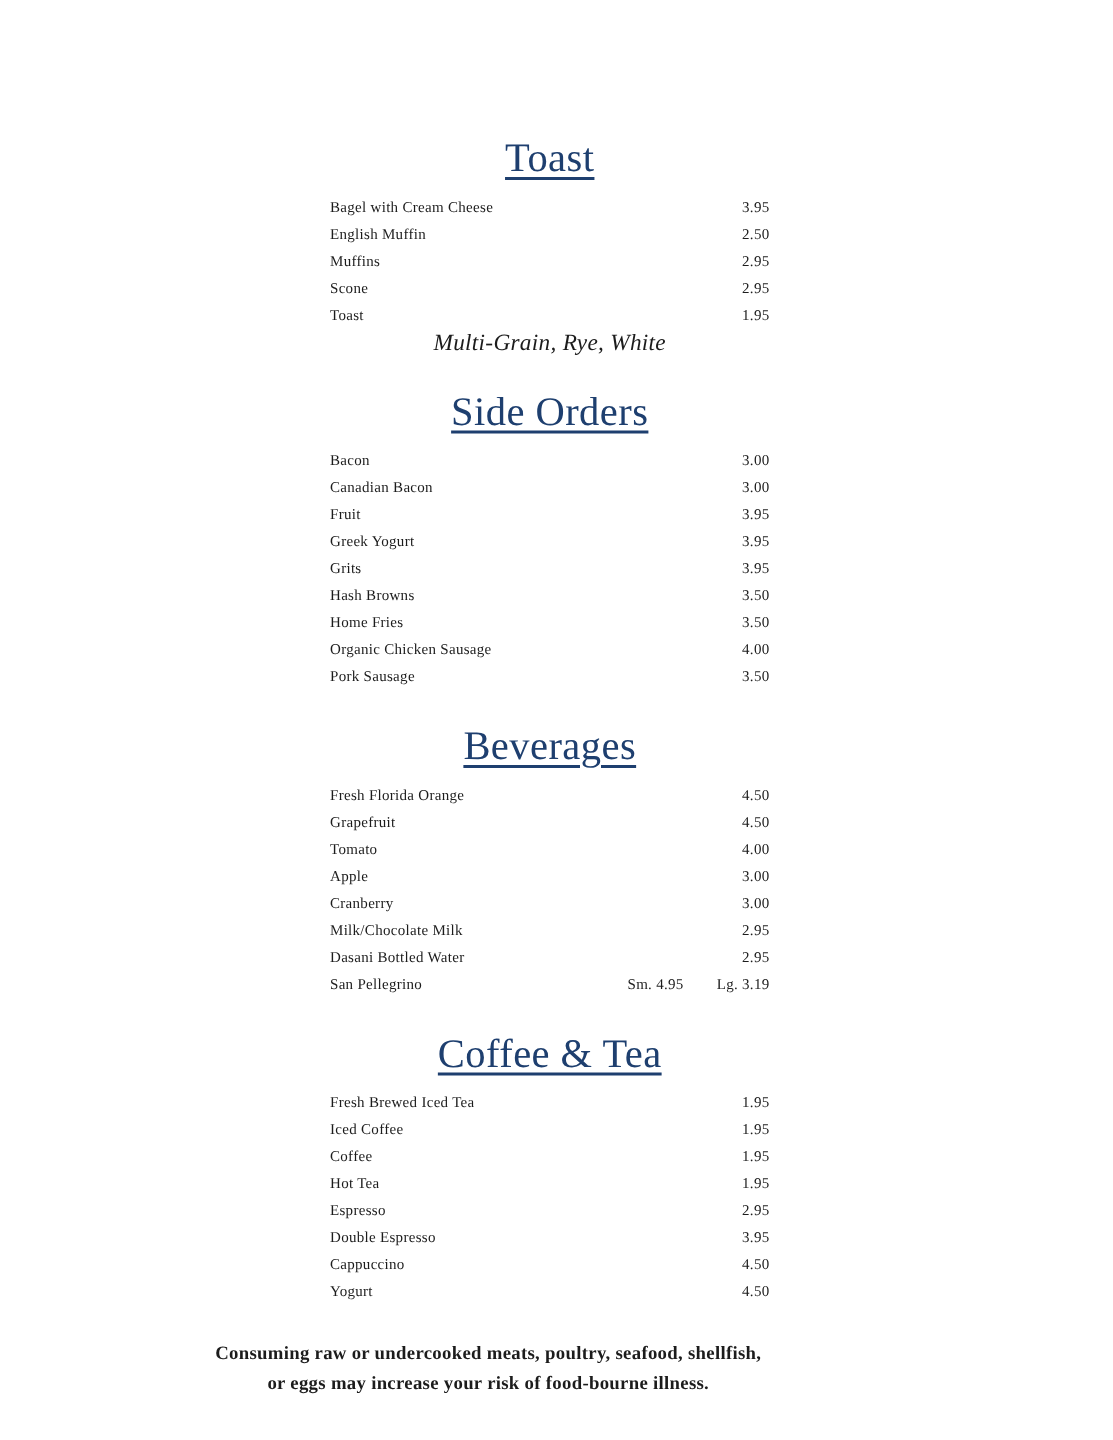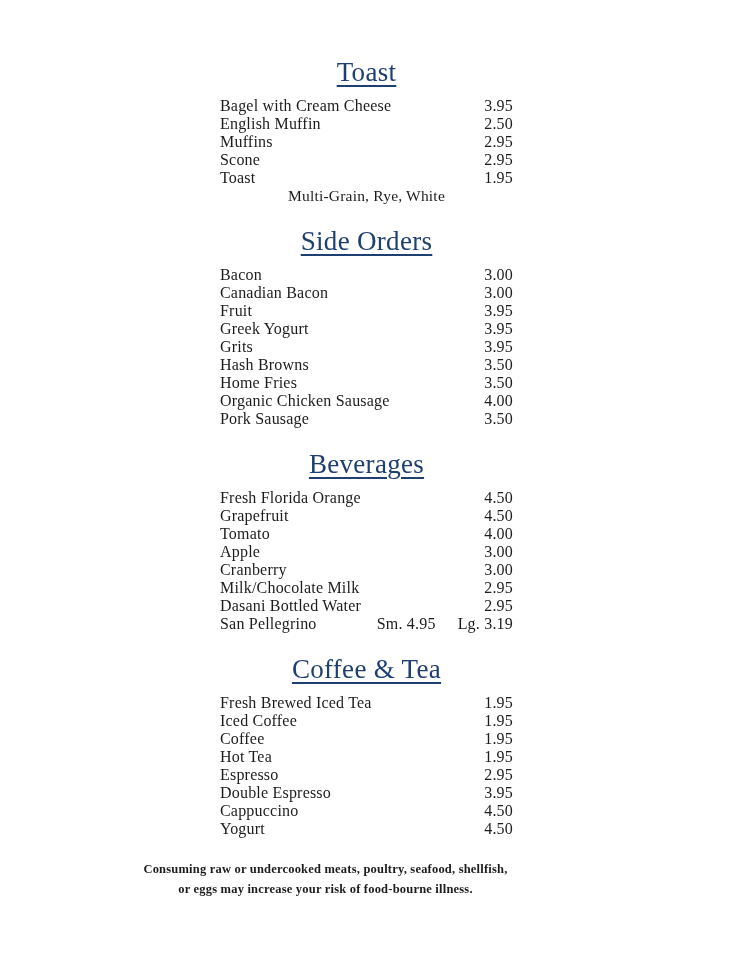--- a/index.html
+++ b/index.html
@@ -14,47 +14,48 @@
   body {
     width: 742px; height: 960px;
     background: var(--page-bg);
     font-family: "Liberation Serif", "DejaVu Serif", serif;
     color: var(--text-color);
     overflow: hidden;
   }
   .menu-column {
     width: 293px;
     margin-left: 220px;
-    padding-top: 57px;
+    padding-top: 90px;
   }
   .menu-section { margin: 0 0 21px 0; }
   .menu-section[data-name="menu-section-coffee-tea"] { margin-top: 12px; }
   .section-title {
     font-size: 27px;
     line-height: 31px;
     font-weight: normal;
     text-align: center;
     margin: 0 0 9px 0;
     color: var(--heading-color);
     text-decoration: underline;
     text-decoration-thickness: 1.5px;
     text-underline-offset: 4px;
     letter-spacing: 0.3px;
   }
   .row {
     display: flex;
     justify-content: space-between;
     align-items: baseline;
-    font-size: 16px;
+    font-size: 10px;
     line-height: 18px;
     letter-spacing: 0.2px;
   }
   .item-name { white-space: nowrap; }
   .item-prices { display: flex; gap: 22px; white-space: nowrap; }
   .section-note {
+    font-style: italic;
     text-align: center;
     font-size: 15.5px;
     line-height: 18px;
     letter-spacing: 0.2px;
   }
   .disclaimer {
     margin-top: 16px;
     width: 651px;
     text-align: center;
     font-size: 12.5px;

